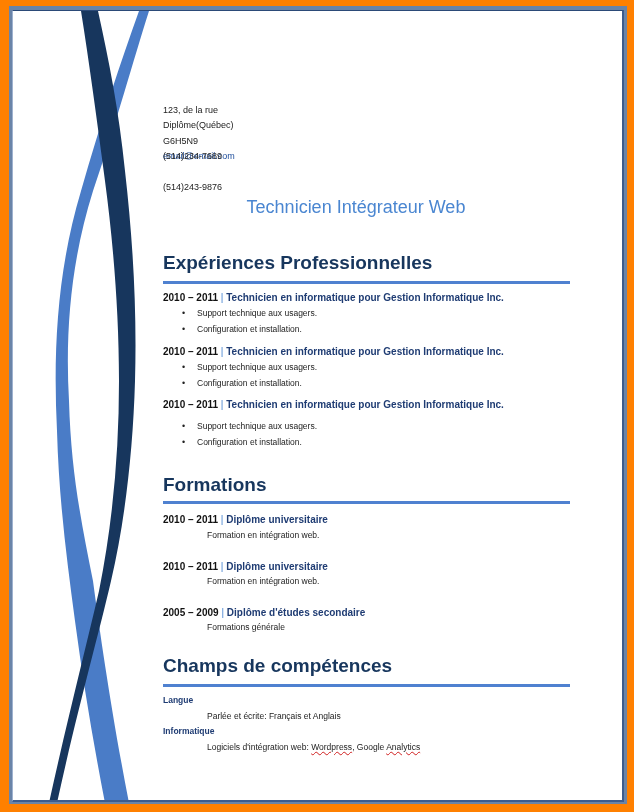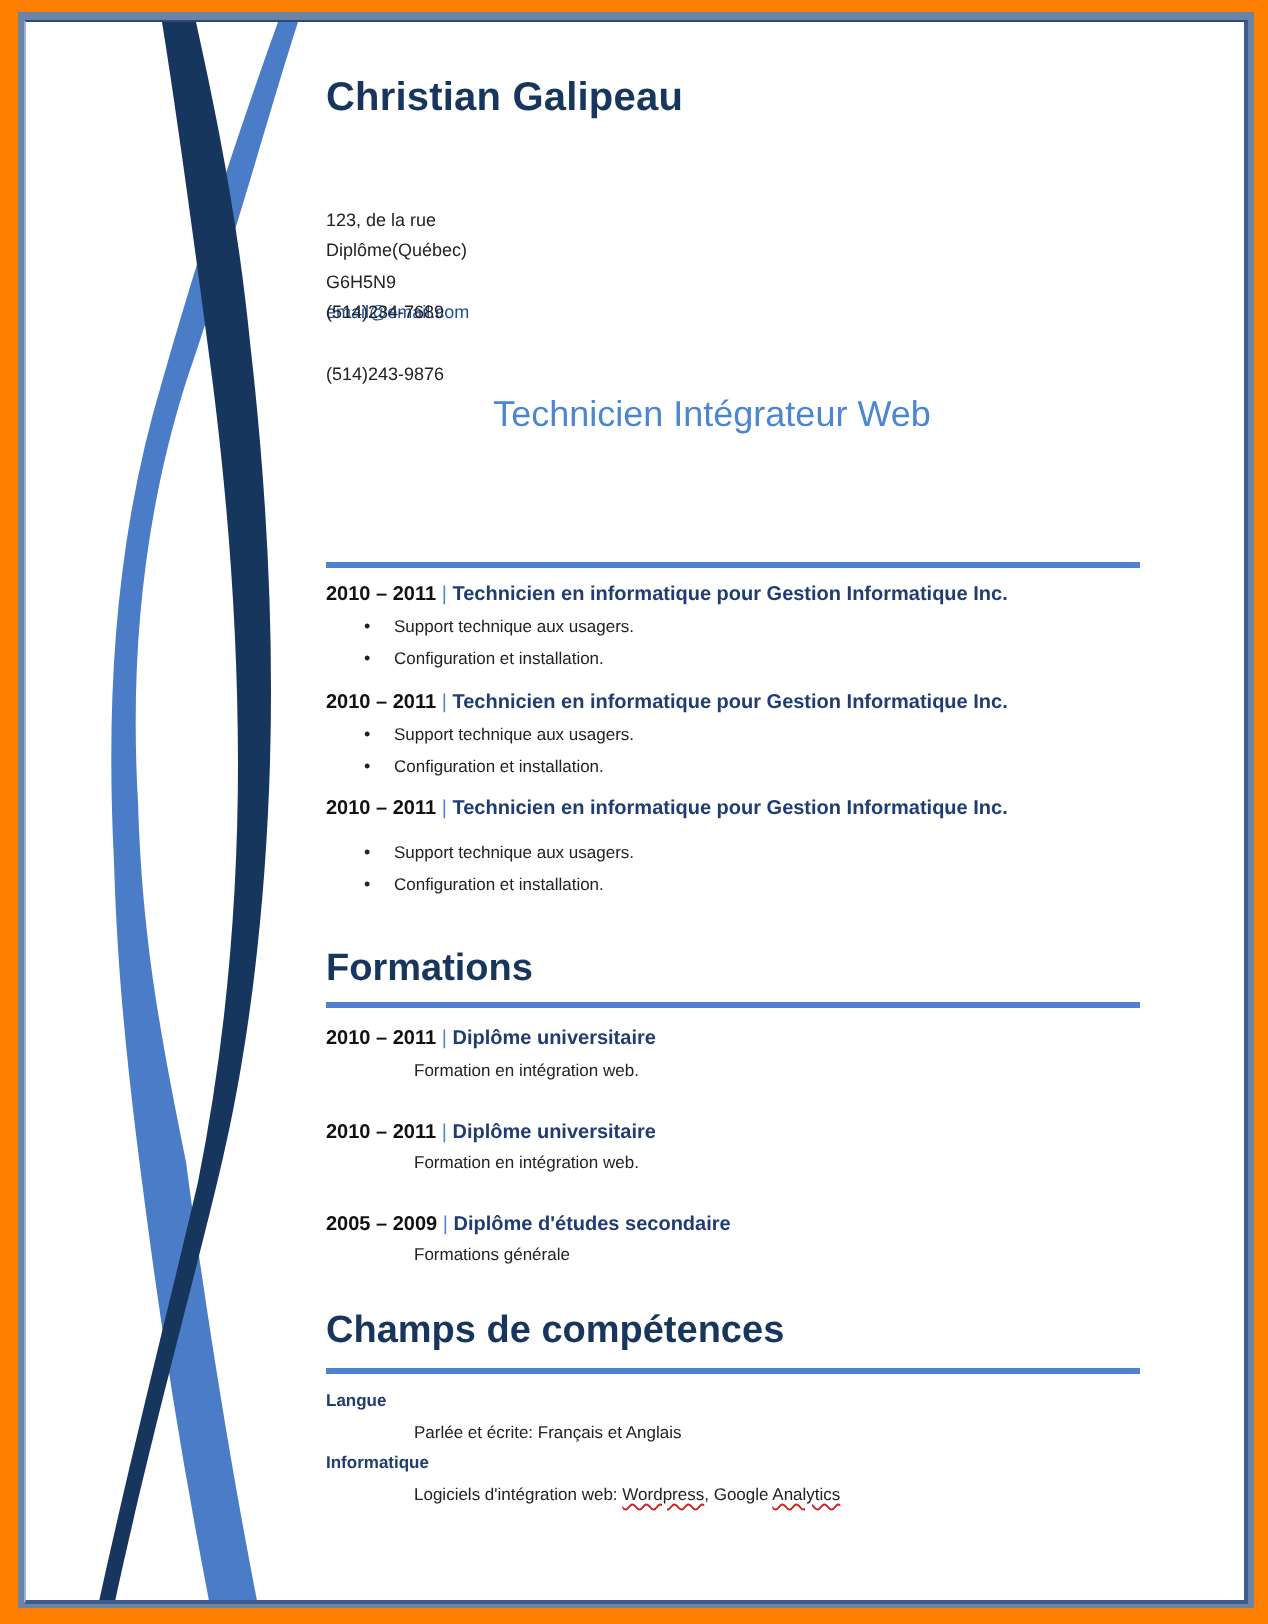--- a/index.html
+++ b/index.html
@@ -69,33 +69,33 @@
 
   <svg class="ribbons" viewBox="0 0 634 812" width="634" height="812">
 
     <path d="M138,10 L148,10 C132,60 116,120 92,190 C70,260 64,330 68,400 C70,470 80,520 92,580 C100,640 112,720 128,802 L104,802 C92,740 82,680 74,620 C66,560 58,500 56,430 C52,350 56,270 80,190 C100,120 120,60 138,10 Z" fill="#4a7cc7"></path>
 
     <path d="M80,10 L97,10 C108,60 118,110 124,170 C132,240 136,310 134,380 C132,450 124,520 110,580 C96,640 76,710 56,802 L48,802 C66,720 84,650 98,590 C112,520 118,450 118,380 C118,310 112,240 104,180 C96,120 88,60 80,10 Z" fill="#17365d"></path>
   </svg>
 
   <div class="content">
 
-    <div class="abs name">Christian Galipeau</div>
 
     <div class="abs contact" style="top:68px">123, de la rue</div>
     <div class="abs contact" style="top:83px">Diplôme(Québec)</div>
     <div class="abs contact" style="top:99px">G6H5N9</div>
     <div class="abs contact" style="top:114px">
       <a>email@email.com</a>
     </div>
     <div class="abs contact" style="top:114px">(514)234-7689</div>
     <div class="abs contact" style="top:145px">(514)243-9876</div>
 
     <div class="abs subtitle">Technicien Intégrateur Web</div>
 
+    <div class="abs section-title" style="top:241px">Expériences Professionnelles</div>
     <div class="rule" style="top:270px"></div>
 
     <div class="abs entry" style="top:281px">
       <span class="years">2010 – 2011</span>
       <span class="sep">|</span>
       <span class="role">Technicien en informatique pour Gestion Informatique Inc.</span>
     </div>
     <div class="abs bullet" style="top:297px"><span class="dot">•</span><span>Support technique aux usagers.</span></div>
     <div class="abs bullet" style="top:313px"><span class="dot">•</span><span>Configuration et installation.</span></div>
 

